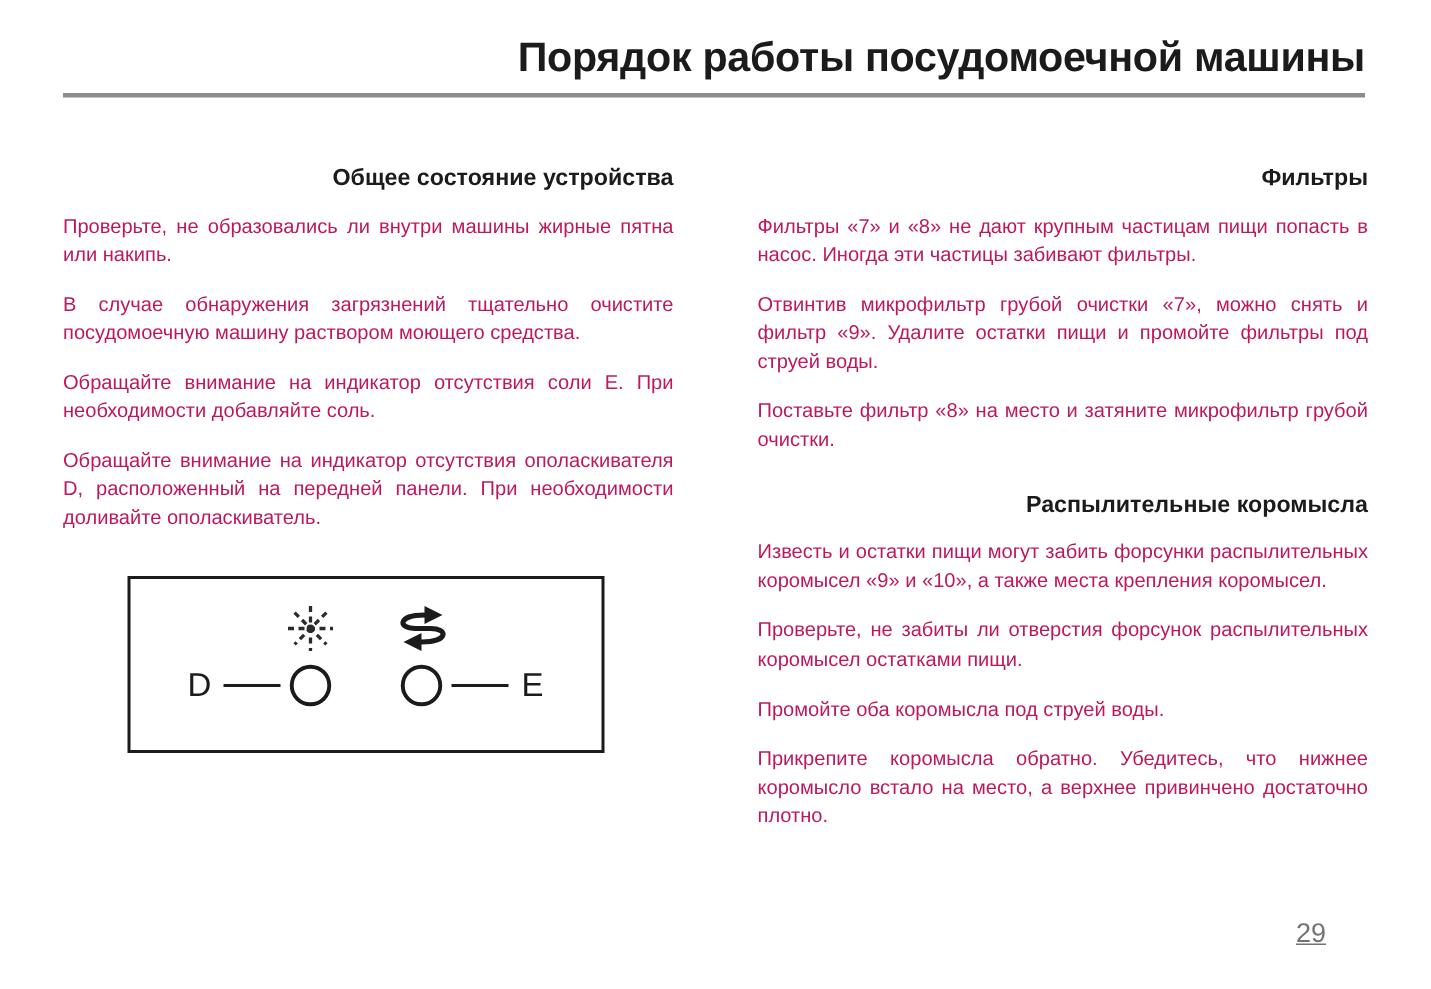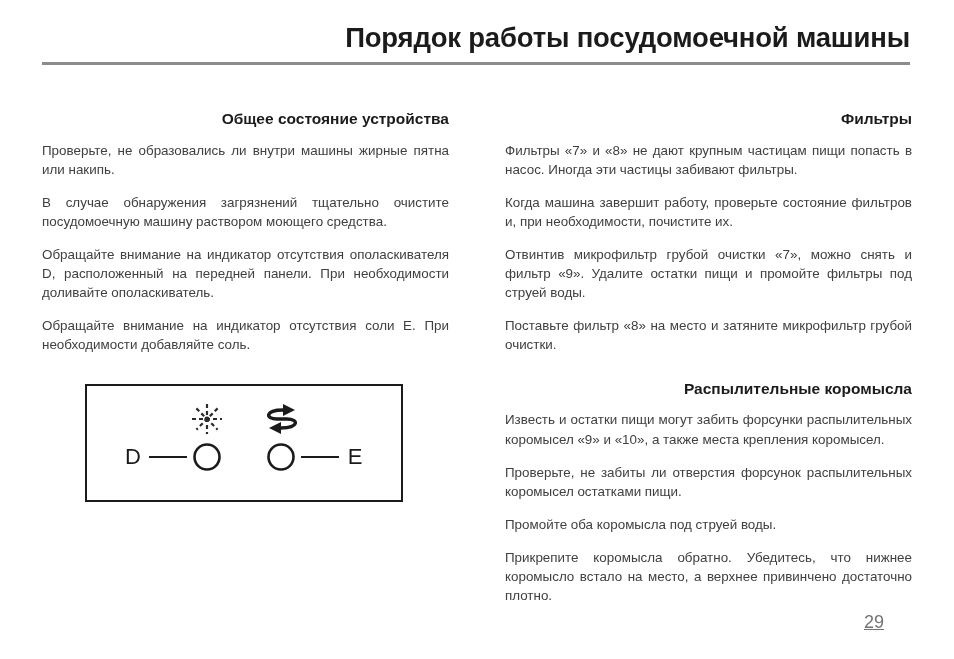--- a/index.html
+++ b/index.html
@@ -72,21 +72,21 @@
   }
   h2.section-heading.spaced-top {
     margin-top: 26px;
     margin-left: 48px;
   }
 
   p.body-text {
     margin: 0 0 14px 0;
     font-size: 13.4px;
     line-height: 1.42;
-    color: #404040;
+    color: #be185d;
     text-align: justify;
     text-justify: inter-word;
     hyphens: manual;
   }
   p.body-text:last-child {
     margin-bottom: 0;
   }
 
   
   .figure-wrap {
@@ -129,22 +129,22 @@
   </div>
 
   <div class="columns">
 
     <div class="col">
 
       <h2 class="section-heading">Общее состояние устройства</h2>
 
       <p class="body-text">Проверьте, не образовались ли внутри машины жирные пятна или накипь.</p>
       <p class="body-text">В случае обнаружения загрязнений тщательно очистите посудомоечную машину раствором моющего средства.</p>
+      <p class="body-text">Обращайте внимание на индикатор отсутствия соли E. При необходимости добавляйте соль.</p>
       <p class="body-text">Обращайте внимание на индикатор отсутствия ополаски­вателя D, расположенный на передней панели. При необ­ходимости доливайте ополаскиватель.</p>
-      <p class="body-text">Обращайте внимание на индикатор отсутствия соли E. При необходимости добавляйте соль.</p>
 
       <div class="figure-wrap">
         <div class="figure-box">
           <svg class="figure-svg" width="314" height="114" viewBox="0 0 314 114">
 
             <g stroke="#2b2b2b" stroke-width="2.2" stroke-linecap="butt" stroke-dasharray="4 3">
               <line x1="120" y1="18" x2="120" y2="48"></line>
               <line x1="105" y1="33" x2="135" y2="33"></line>
               <line x1="109.4" y1="22.4" x2="130.6" y2="43.6"></line>
               <line x1="130.6" y1="22.4" x2="109.4" y2="43.6"></line>
@@ -173,21 +173,20 @@
         </div>
       </div>
 
     </div>
 
     <div class="col">
 
       <h2 class="section-heading">Фильтры</h2>
 
       <p class="body-text">Фильтры «7» и «8» не дают крупным частицам пищи попасть в насос. Иногда эти частицы забивают фильтры.</p>
-      <p class="body-text">Когда машина завершит работу, проверьте состояние фильтров и, при необходимости, почистите их.</p>
       <p class="body-text">Отвинтив микрофильтр грубой очистки «7», можно снять и фильтр «9». Удалите остатки пищи и промойте фильтры под струей воды.</p>
       <p class="body-text">Поставьте фильтр «8» на место и затяните микрофильтр грубой очистки.</p>
 
       <h2 class="section-heading spaced-top">Распылительные коромысла</h2>
 
       <p class="body-text">Известь и остатки пищи могут забить форсунки распыли­тельных коромысел «9» и «10», а также места крепления коромысел.</p>
       <p class="body-text">Проверьте, не забиты ли отверстия форсунок распыли­тельных коромысел остатками пищи.</p>
       <p class="body-text">Промойте оба коромысла под струей воды.</p>
       <p class="body-text">Прикрепите коромысла обратно. Убедитесь, что нижнее коромысло встало на место, а верхнее привинчено доста­точно плотно.</p>
 

